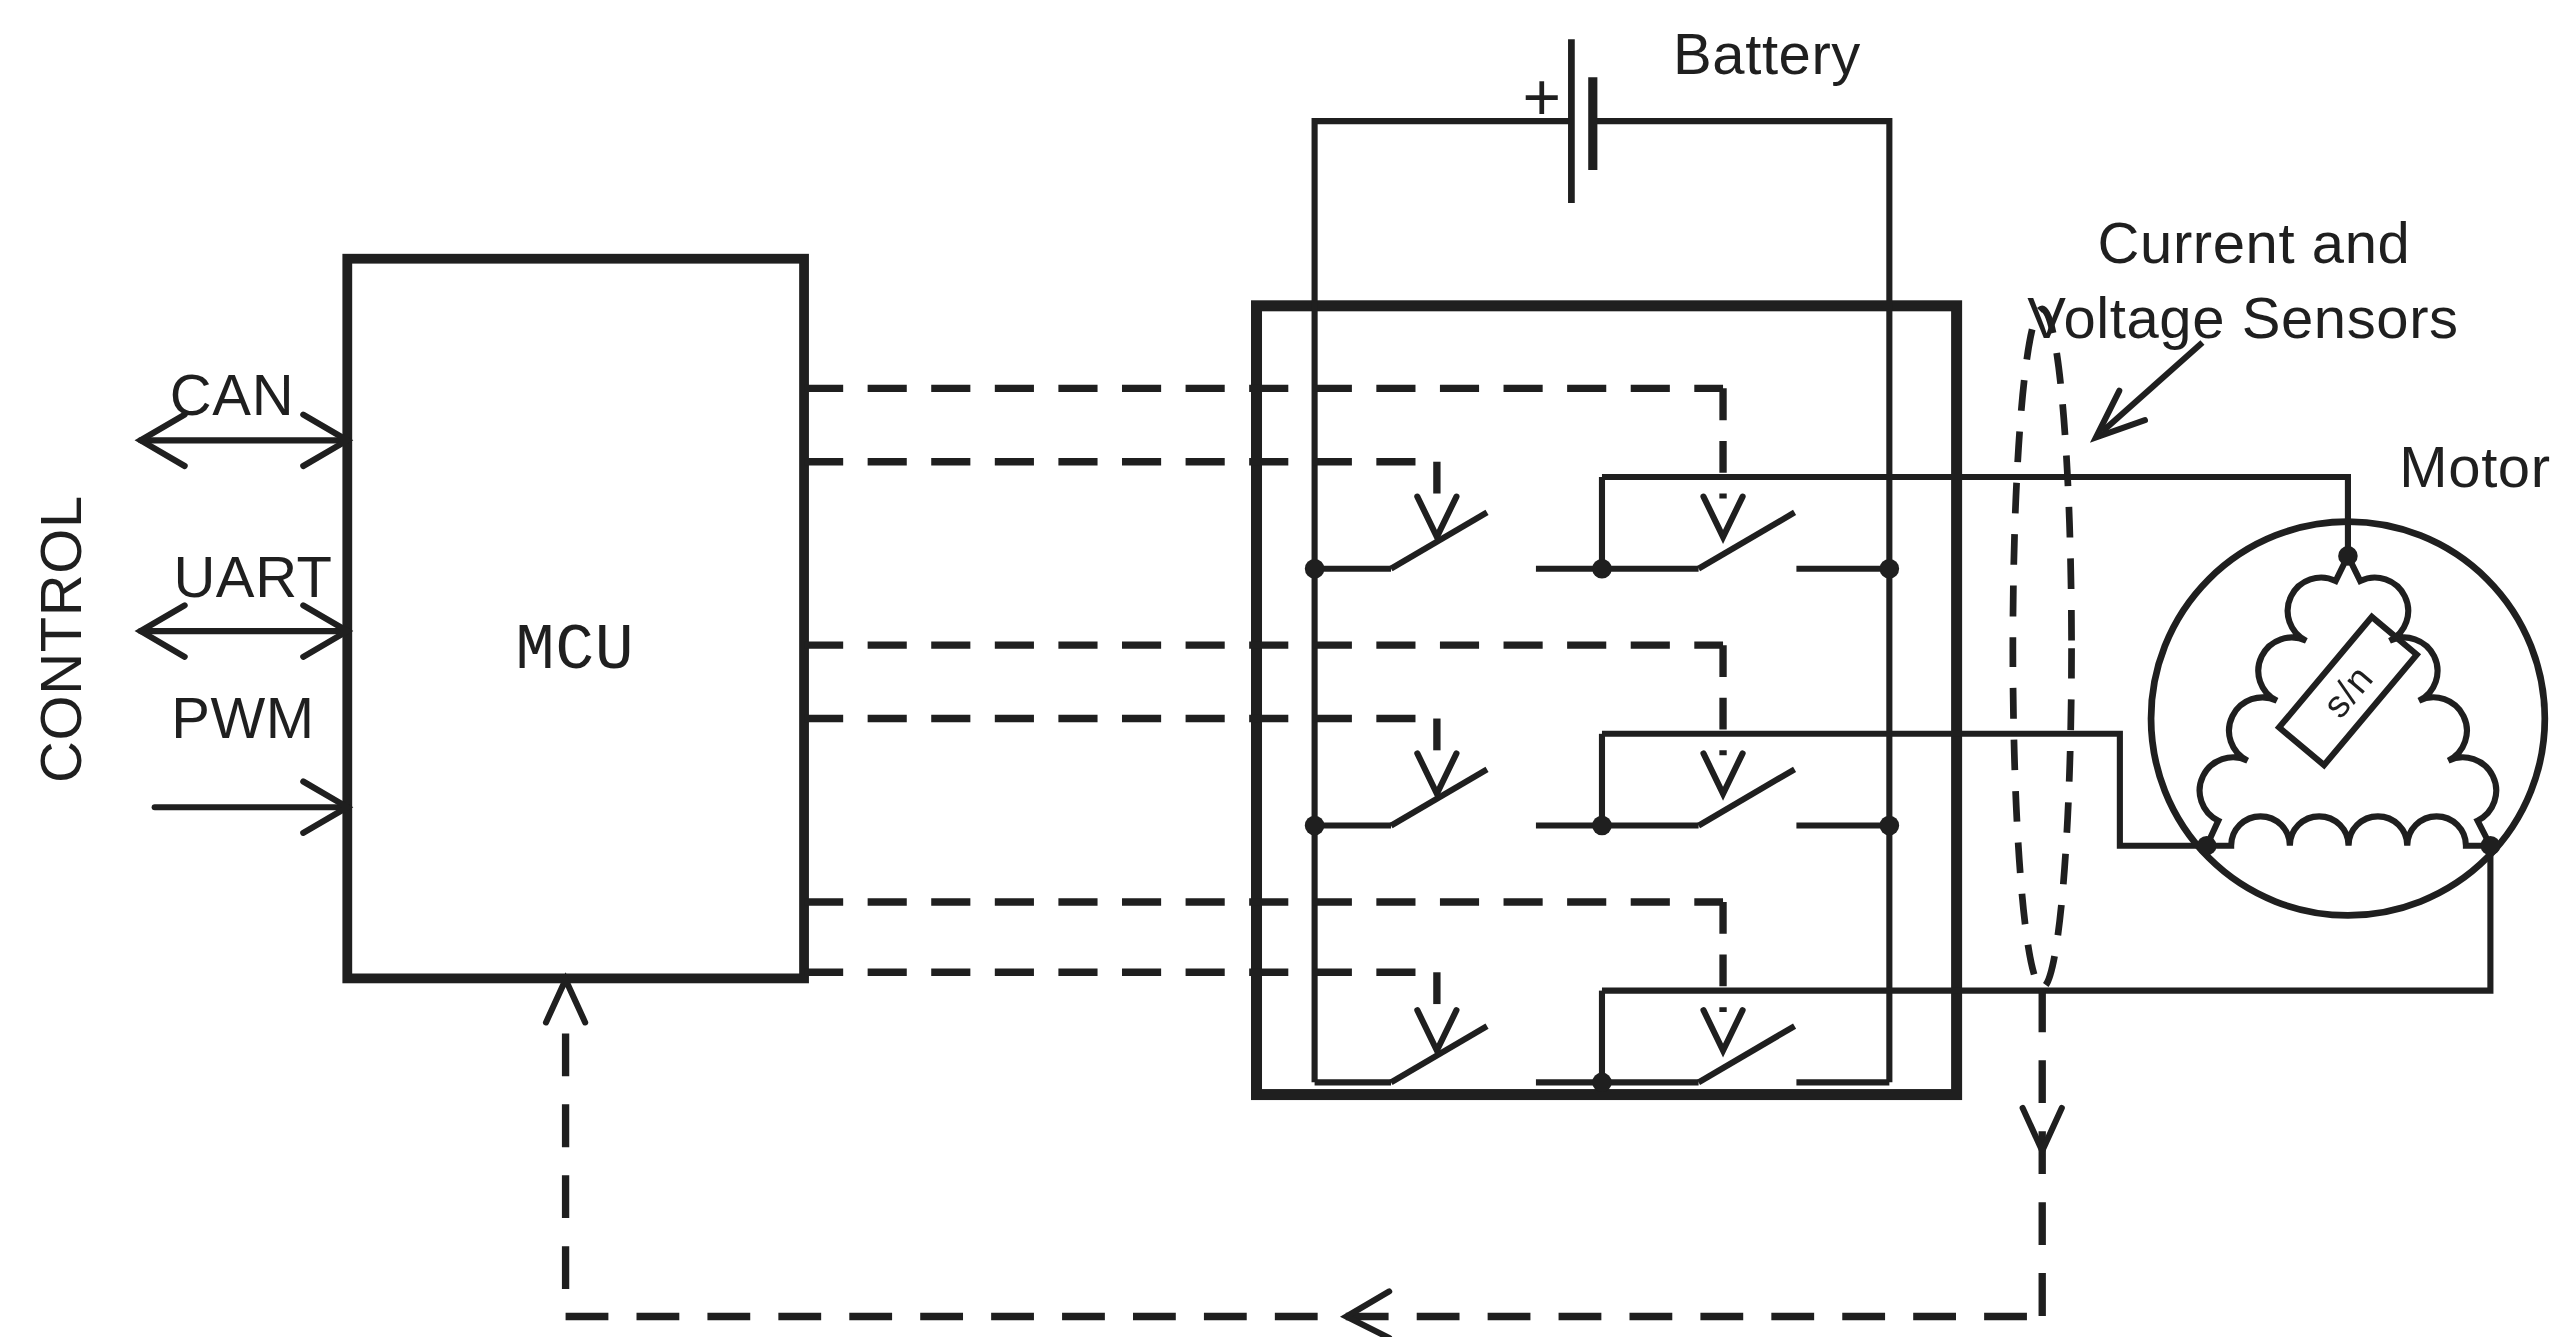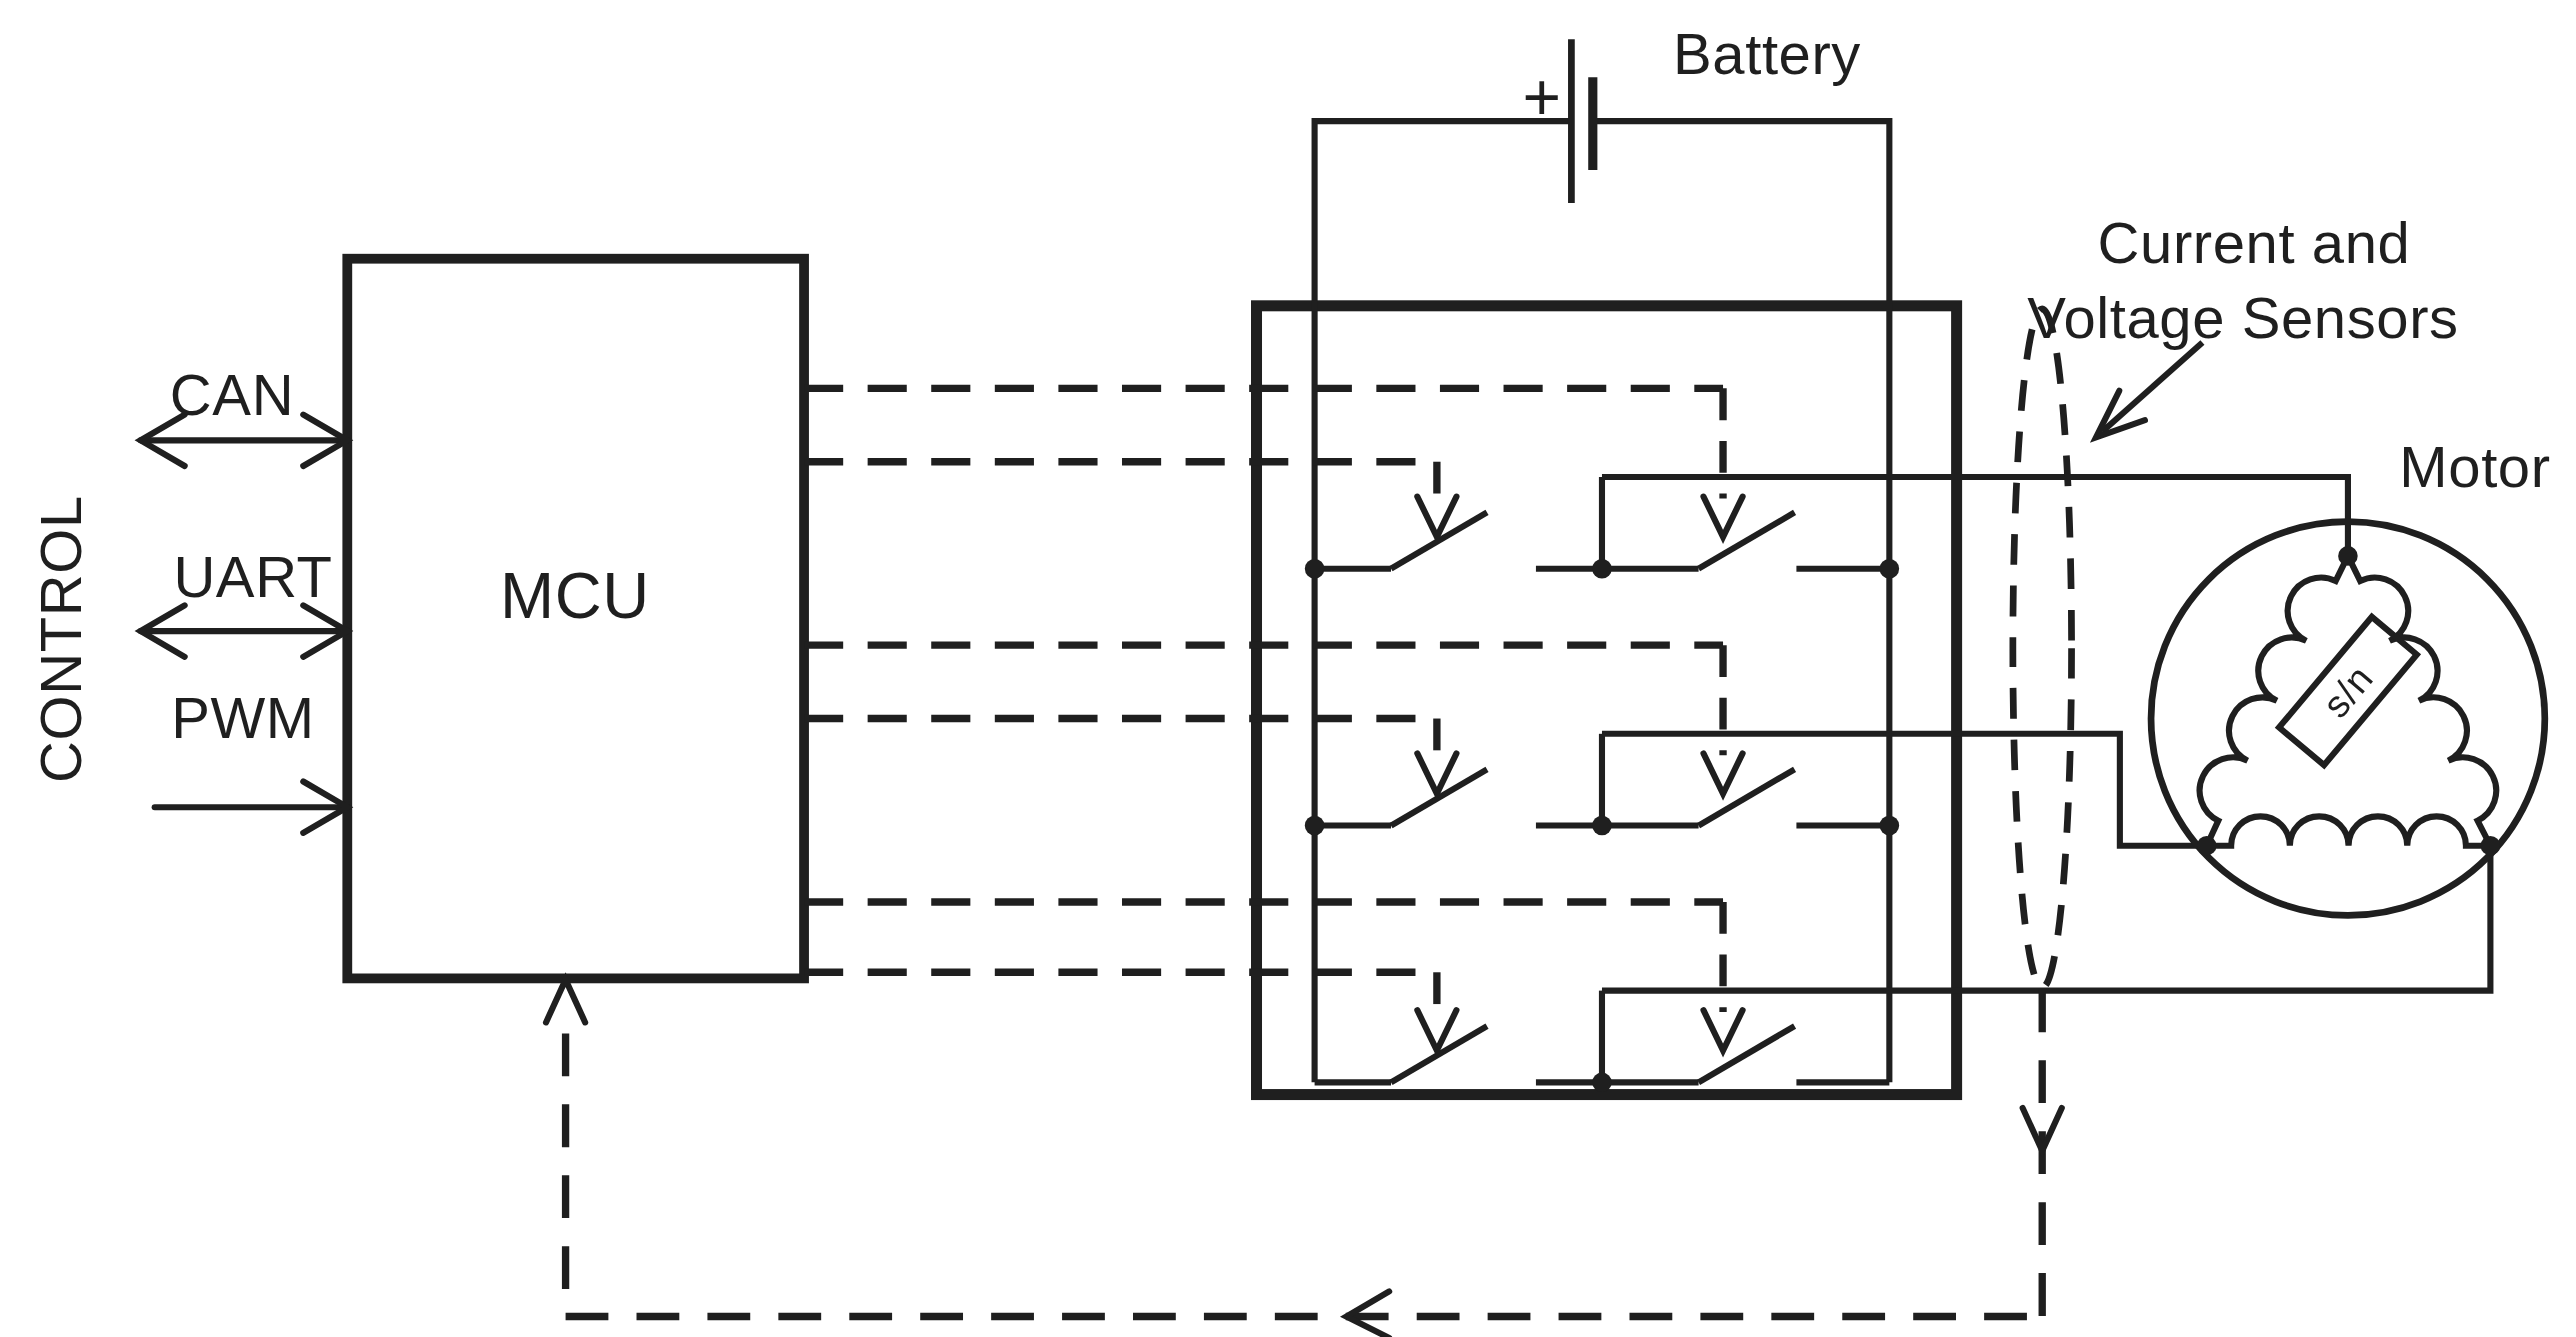--- a/index.html
+++ b/index.html
@@ -177,21 +177,21 @@
   </svg>
 
   <div class="lbl rot-ccw" style="left:61px; top:639px;">CONTROL</div>
 
   <div class="lbl" style="left:232px; top:395px;">CAN</div>
 
   <div class="lbl" style="left:253px; top:577px;">UART</div>
 
   <div class="lbl" style="left:243px; top:718px;">PWM</div>
 
-  <div class="lbl big" style="left:575px; top:595px;">MCU</div>
+  <div class="lbl big" style="left:575px; top:651px;font-family:Liberation Mono, monospace;">MCU</div>
 
   <div class="lbl plus" style="left:1542px; top:97px;">+</div>
 
   <div class="lbl" style="left:1767px; top:54px;text-align:center;">Battery</div>
 
 
 
   <div class="lbl" style="left:2238px; top:243px;margin-left:16px;">Current and</div>
 
   <div class="lbl" style="left:2243px; top:318px;">Voltage Sensors</div>

